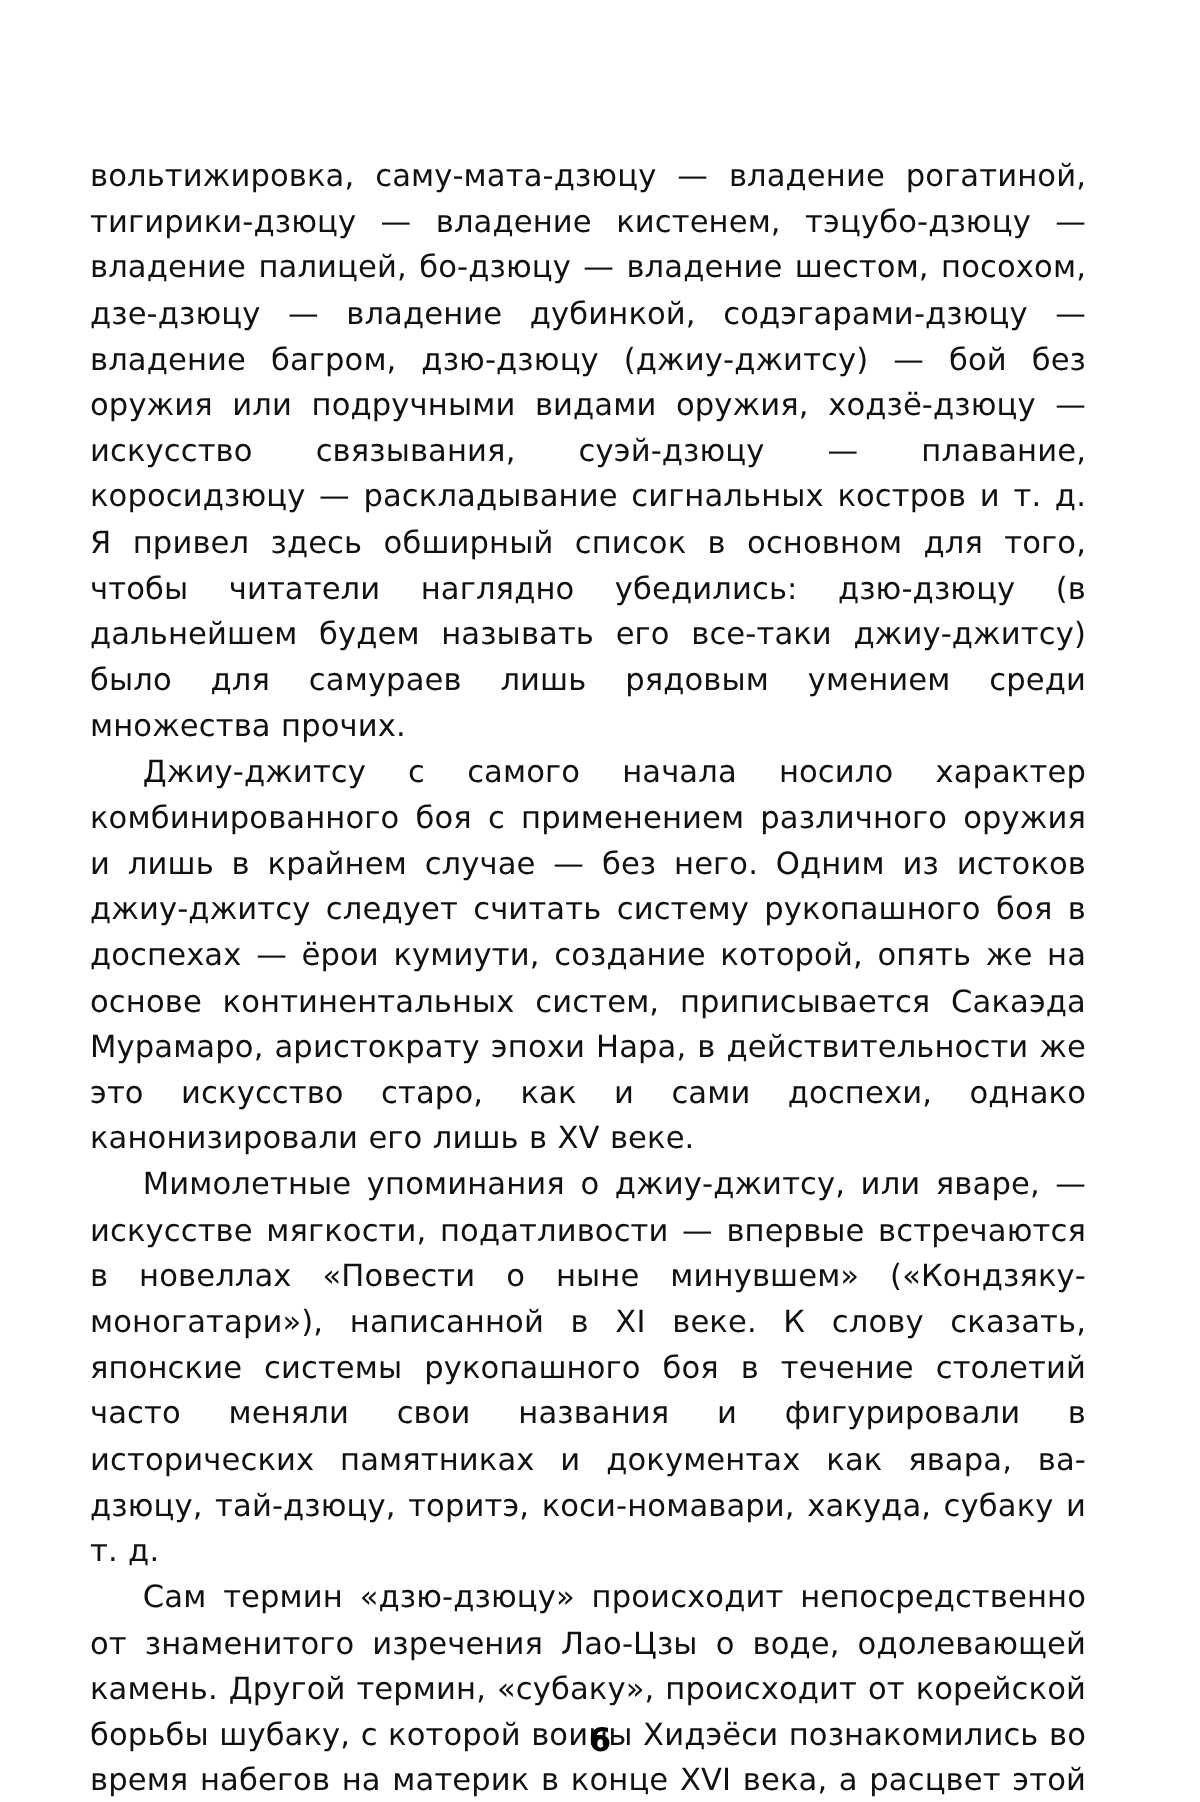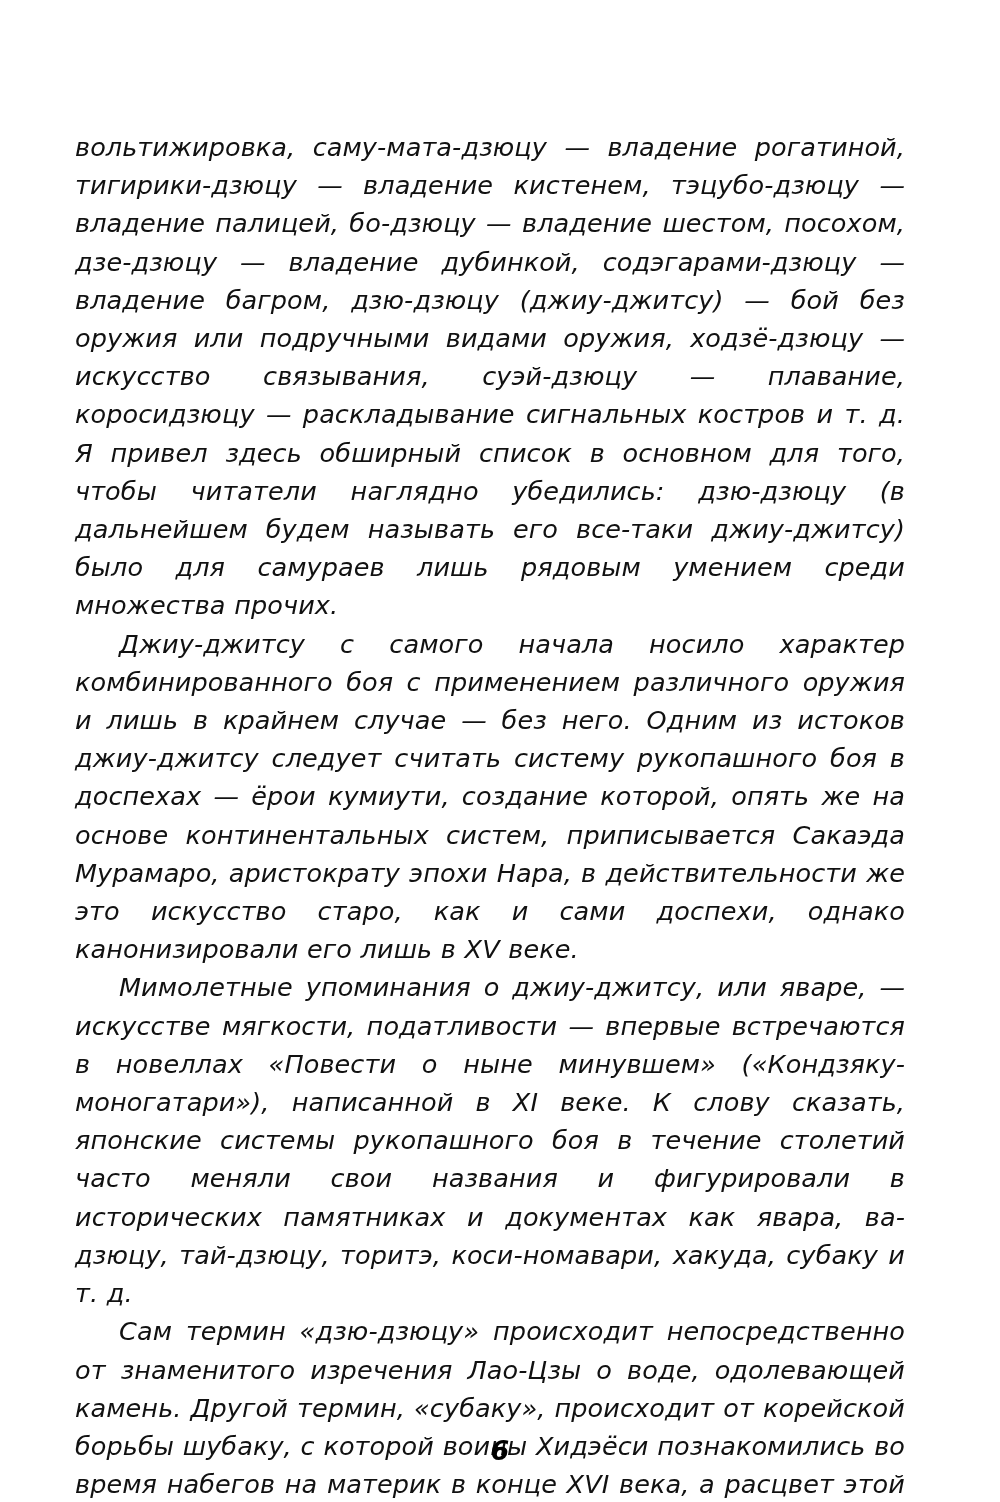--- a/index.html
+++ b/index.html
@@ -16,21 +16,20 @@
     position: relative;
     overflow: hidden;
   }
   .page {
     position: absolute;
     left: 0;
     top: 0;
     width: 1000px;
     height: 1502px;
     background: #ffffff;
-    font-style: italic;
   }
   .text-column {
     position: absolute;
     left: 75px;
     top: 128px;
     width: 830px;
   }
   .para {
     margin: 0;
     font-size: 25.5px;

